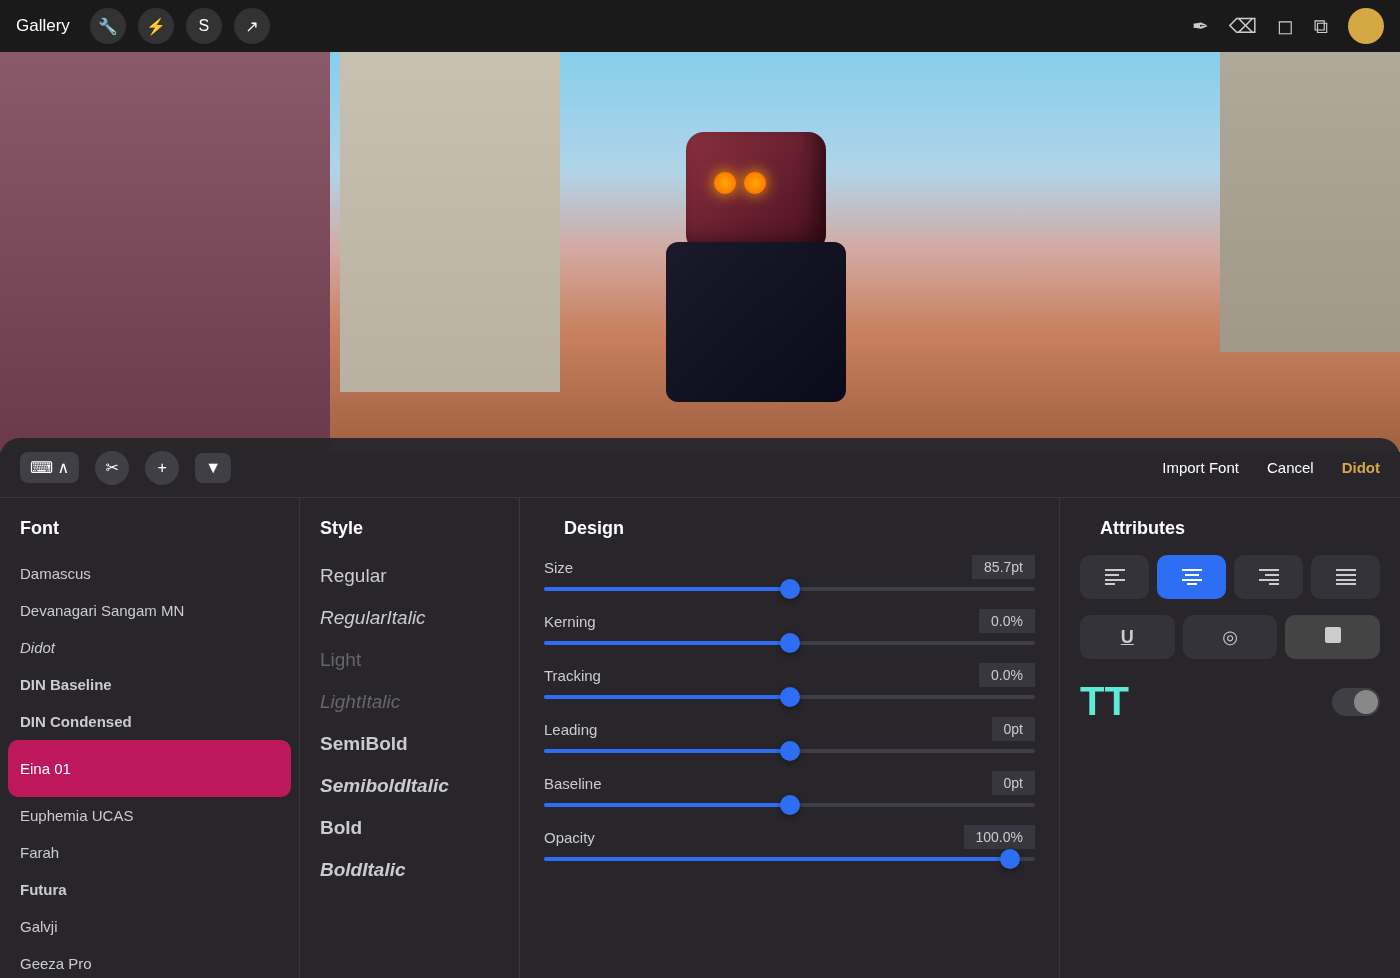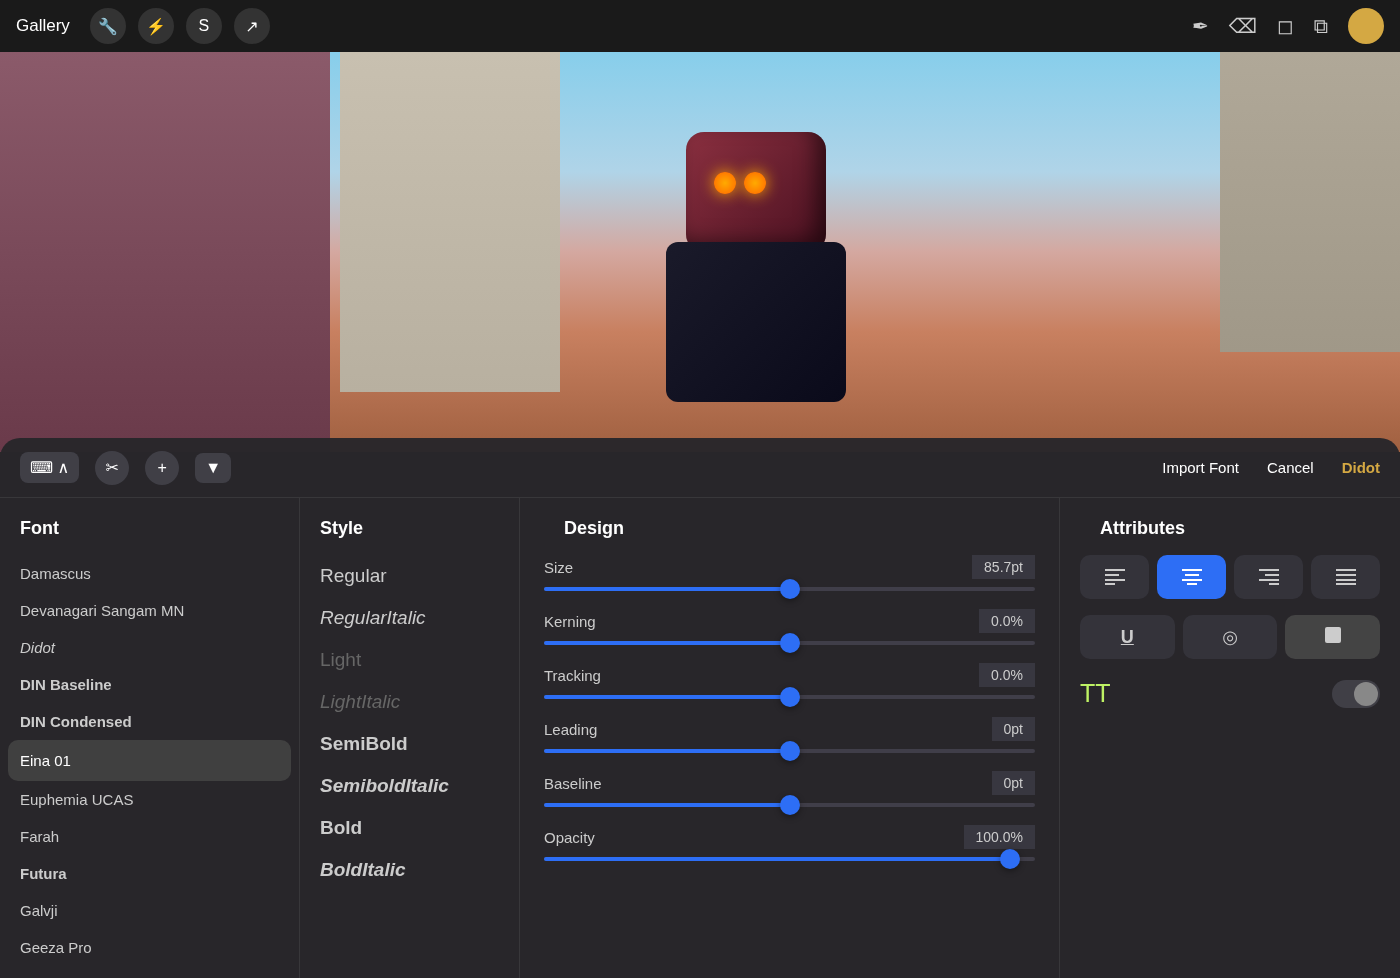--- a/index.html
+++ b/index.html
@@ -247,25 +247,25 @@
       padding: 0 20px 16px;
     }
     .font-item {
       padding: 10px 20px;
       color: #ccc;
       font-size: 15px;
       cursor: pointer;
       border-radius: 0;
     }
     .font-item.selected {
-      background: #404040;
+      background: #be185d;
       color: #fff;
       border-radius: 10px;
       margin: 0 8px;
-      padding: 12px 12px;
+      padding: 20px 12px;
     }
     .font-item.bold-font { font-weight: 700; }
 
     
     .style-column {
       width: 220px;
       border-right: 1px solid rgba(255,255,255,0.08);
       padding: 20px 0;
       overflow-y: auto;
     }
@@ -383,23 +383,23 @@
       display: flex;
       align-items: center;
       justify-content: center;
     }
     .tt-row {
       display: flex;
       align-items: center;
       justify-content: space-between;
     }
     .tt-label {
-      font-size: 25px;
-      font-weight: 400;
-      color: #bef264;
+      font-size: 40px;
+      font-weight: 700;
+      color: #5eead4;
     }
     .toggle {
       width: 48px;
       height: 28px;
       background: rgba(80,80,90,0.6);
       border-radius: 14px;
       position: relative;
       cursor: pointer;
     }
     .toggle-knob {

